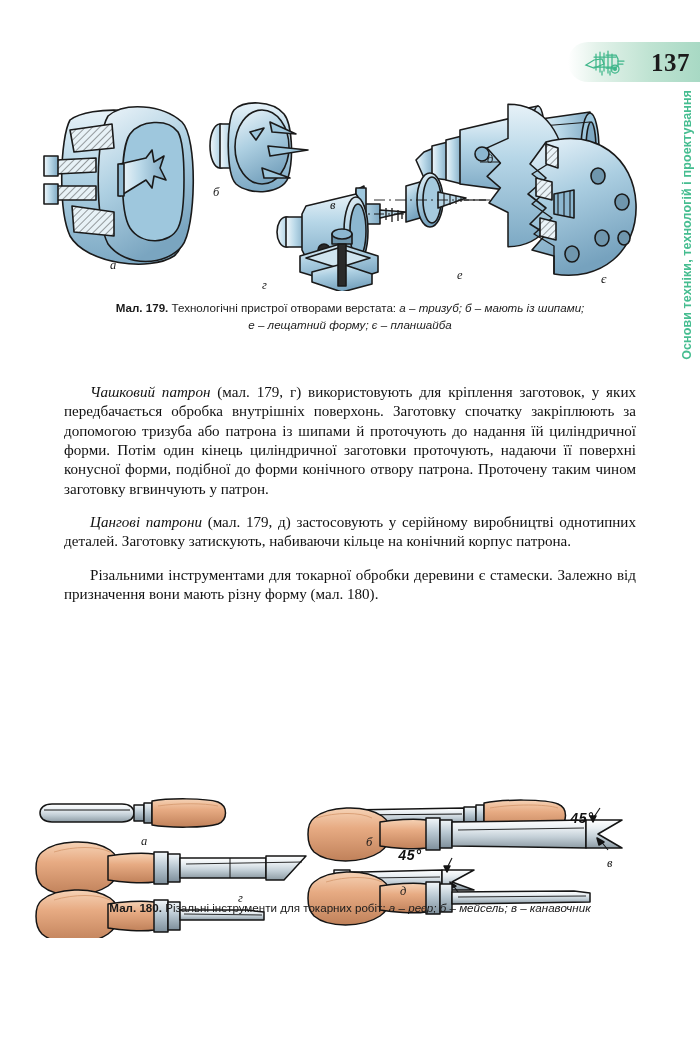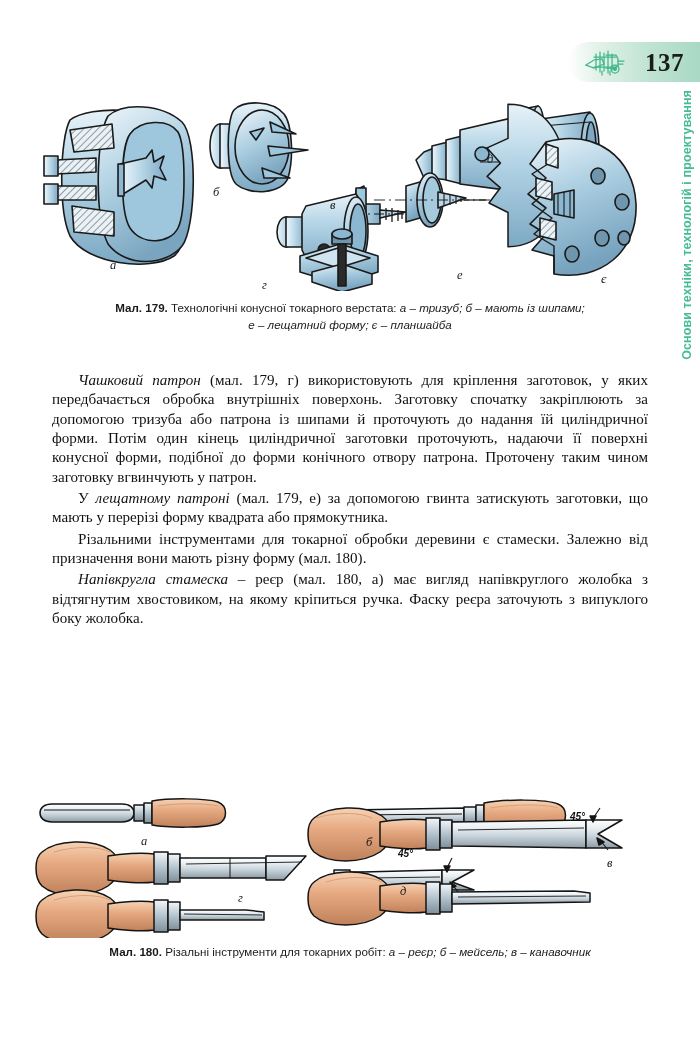--- a/index.html
+++ b/index.html
@@ -23,21 +23,21 @@
     left: 568px;
     width: 132px;
     height: 40px;
     border-top-left-radius: 20px;
     border-bottom-left-radius: 20px;
     background: linear-gradient(90deg, #ffffff 0%, #e3f2ea 22%, #bfe3d2 62%, #a8d9c4 100%);
     display: flex;
     align-items: center;
     justify-content: flex-end;
     box-sizing: border-box;
-    padding-right: 16px;
+    padding-right: 10px;
   }
   .header-icon {
     position: absolute;
     left: 14px;
     top: 5px;
     width: 46px;
     height: 30px;
   }
   .page-number {
     font-family: "Liberation Serif", serif;
@@ -83,56 +83,56 @@
     position: absolute;
     left: 52px;
     width: 596px;
     text-align: center;
     font-family: "Liberation Sans", sans-serif;
     font-size: 11.6px;
     line-height: 16.5px;
     color: #1a1a1a;
   }
   #caption-179 { top: 300px; }
-  #caption-180 { top: 944px; }
+  #caption-180 { top: 900px; }
   .fig-caption b { font-weight: bold; text-align: right; }
   .fig-caption i { font-style: italic; }
 
   
   .body-text {
     position: absolute;
     left: 50px;
     top: 369px;
     width: 600px;
     font-family: "Liberation Serif", serif;
     font-size: 15.1px;
     line-height: 19.35px;
     color: #111111;
     text-align: justify;
   }
   .body-text p {
-    margin: 2px;
+    margin: 14px;
     text-indent: 26px;
     hyphens: auto;
   }
   .body-text i { font-style: italic; }
 
   .fig-letter {
     position: absolute;
     font-family: "Liberation Serif", serif;
     font-style: italic;
     font-size: 12.5px;
     color: #1a1a1a;
   }
   .angle-label {
     position: absolute;
-    font-family: Liberation Sans, sans-serif;
+    font-family: Liberation Mono, monospace;
     font-style: italic;
     font-weight: bold;
-    font-size: 10px;
+    font-size: 14px;
     color: #111111;
   }
 </style>
 </head>
 <body>
 
 <div class="header-pill">
   <svg class="header-icon" viewBox="0 0 46 30">
     <g stroke="#3fb68a" stroke-width="1.25" fill="none" stroke-linecap="round">
       <path d="M4 18 L12 13 L20 12 L22 17 L12 21 Z"></path>
@@ -313,29 +313,28 @@
 <span class="fig-letter" style="left:110px;top:258px;">а</span>
 <span class="fig-letter" style="left:213px;top:185px;">б</span>
 <span class="fig-letter" style="left:330px;top:198px;">в</span>
 <span class="fig-letter" style="left:262px;top:278px;">г</span>
 <span class="fig-letter" style="left:487px;top:152px;">д</span>
 <span class="fig-letter" style="left:457px;top:268px;">е</span>
 <span class="fig-letter" style="left:601px;top:272px;">є</span>
 
 <div class="fig-caption" id="caption-179">
   <div><b>Мал. 179.</b>
-    <span>Технологічні конусної токарного верстата: </span><i>а – тризуб; б – мають із шипами;</i></div>
+    <span>Технологічні пристрої отворами верстата: </span><i>а – тризуб; б – мають із шипами;</i></div>
   <div><i>е – лещатний форму; є – планшайба</i></div>
 </div>
 
 <div class="body-text">
   <p><i>Чашковий патрон</i><span> (мал. 179, г) використовують для кріплення заготовок, у яких передбачається обробка внутрішніх поверхонь. Заготовку спочатку закріплюють за допомогою тризуба або патрона із шипами й проточують до надання їй циліндричної форми. Потім один кінець циліндричної заготовки проточують, надаючи її поверхні конусної форми, подібної до форми конічного отвору патрона. Проточену таким чином заготовку вгвинчують у патрон.</span></p>
-  <p><span>У </span><i>лещатному патроні</i><span> (мал. 179, е) за допомогою гвинта затискують заготовки, що мають у перерізі форму квадрата або прямокутника.</span></p>
+  <p><i>Цангові патрони</i><span> (мал. 179, д) застосовують у серійному виробництві однотипних деталей. Заготовку затискують, набиваючи кільце на конічний корпус патрона.</span></p>
   <p><span>Різальними інструментами для токарної обробки деревини є стамески. Залежно від призначення вони мають різну форму (мал. 180).</span></p>
-  <p><i>Напівкругла стамеска</i><span> – реєр (мал. 180, а) має вигляд напівкруглого жолобка з відтягнутим хвостовиком, на якому кріпиться ручка. Фаску реєра заточують з випуклого боку жолобка.</span></p>
 </div>
 
 <div class="figure" id="figure-180">
   <svg width="612" height="142" viewBox="0 0 612 142">
     <defs>
       <linearGradient id="wood" x1="0" y1="0" x2="0" y2="1">
         <stop offset="0%" stop-color="#f6d3b6"></stop>
         <stop offset="38%" stop-color="#e7ab83"></stop>
         <stop offset="100%" stop-color="#c0815a"></stop>
       </linearGradient>

